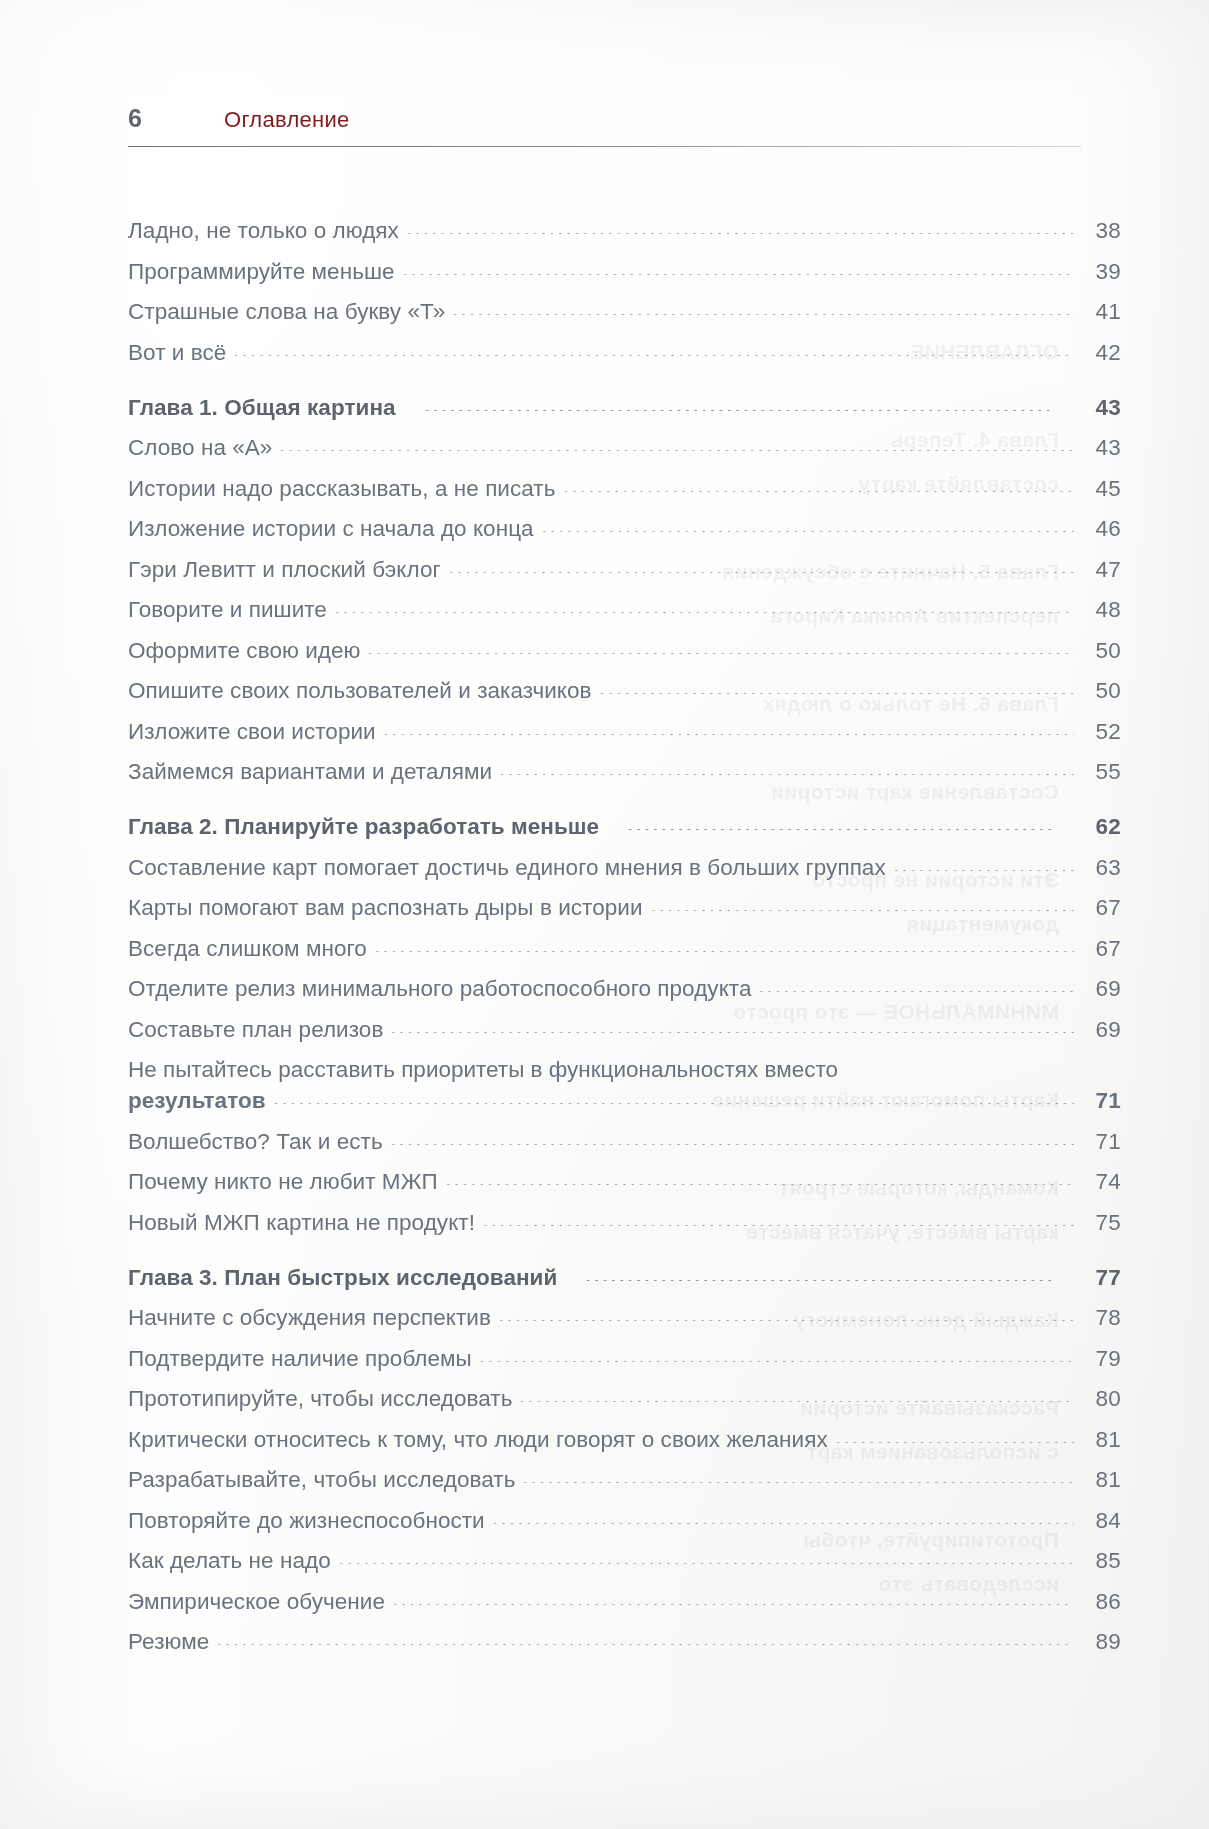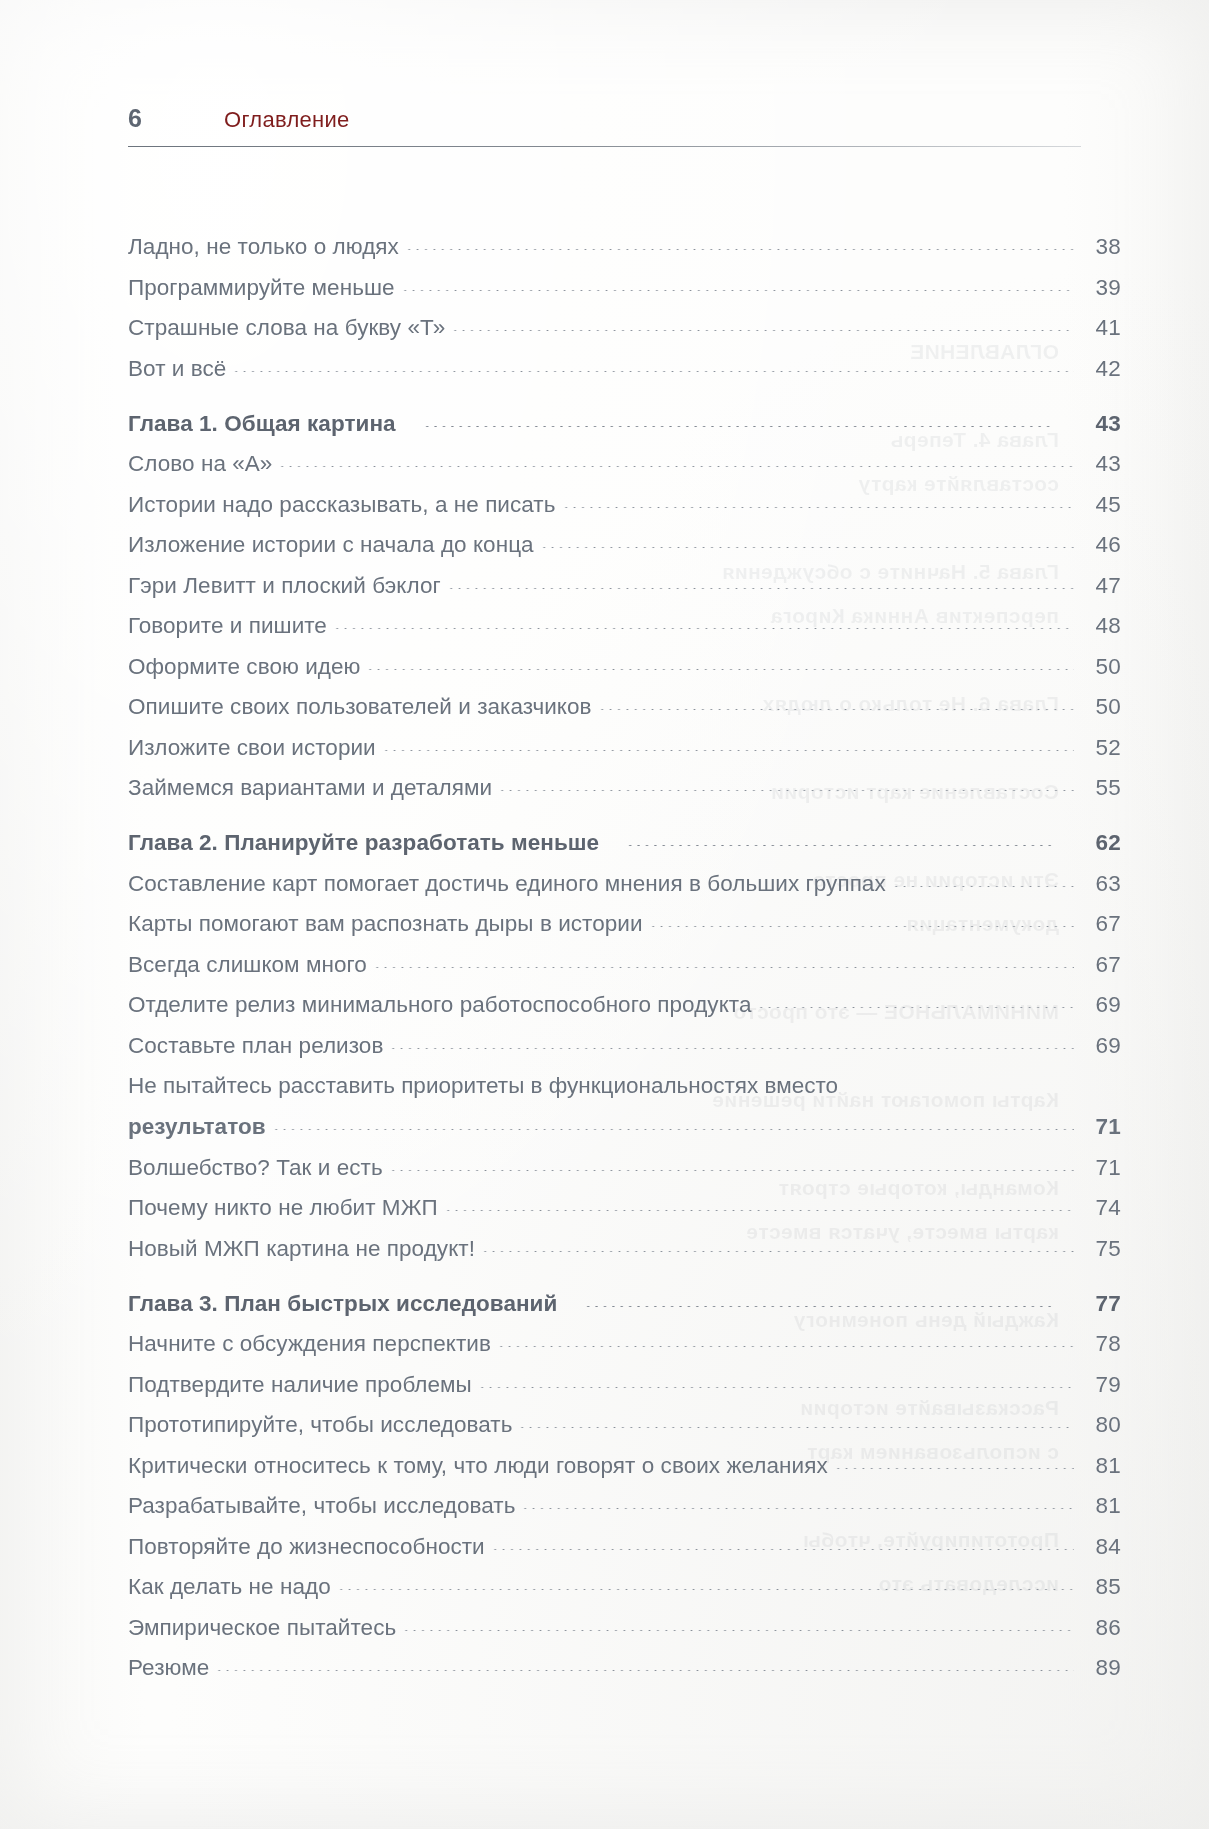--- a/index.html
+++ b/index.html
@@ -80,21 +80,21 @@
         rgba(96,104,114,0.78) 45%,
         rgba(120,128,138,0.55) 80%,
         rgba(140,148,158,0.35) 100%);
   }
 
   
   .toc {
     position: absolute;
     left: 128px;
     right: 88px;
-    top: 232px;
+    top: 216px;
   }
   .toc-entry {
     display: flex;
     align-items: baseline;
     width: 100%;
     margin-bottom: 11.5px;
   }
   .toc-entry .label {
     color: #6a727d;
     font-size: 22.5px;
@@ -149,21 +149,21 @@
   
   .toc-entry.wrapped {
     display: block;
     width: 100%;
   }
   .toc-entry.wrapped .wrap-line1 {
     color: #6a727d;
     font-size: 22.5px;
     line-height: 29px;
     display: block;
-    margin-bottom: 12px;
+    margin-bottom: 2px;
     white-space: normal;
   }
   .toc-entry.wrapped .wrap-line2 {
     display: flex;
     align-items: baseline;
     width: 100%;
     font-weight: bold;
   }
 </style>
 </head>
@@ -400,21 +400,21 @@
       <span class="pageno">84</span>
     </div>
 
     <div class="toc-entry">
       <span class="label">Как делать не надо</span>
       <span class="leader"></span>
       <span class="pageno">85</span>
     </div>
 
     <div class="toc-entry">
-      <span class="label">Эмпирическое пытайтесь</span>
+      <span class="label">Эмпирическое обучение</span>
       <span class="leader"></span>
       <span class="pageno">86</span>
     </div>
 
 
     <div class="toc-entry">
       <span class="label">Резюме</span>
       <span class="leader"></span>
       <span class="pageno">89</span>
     </div>

